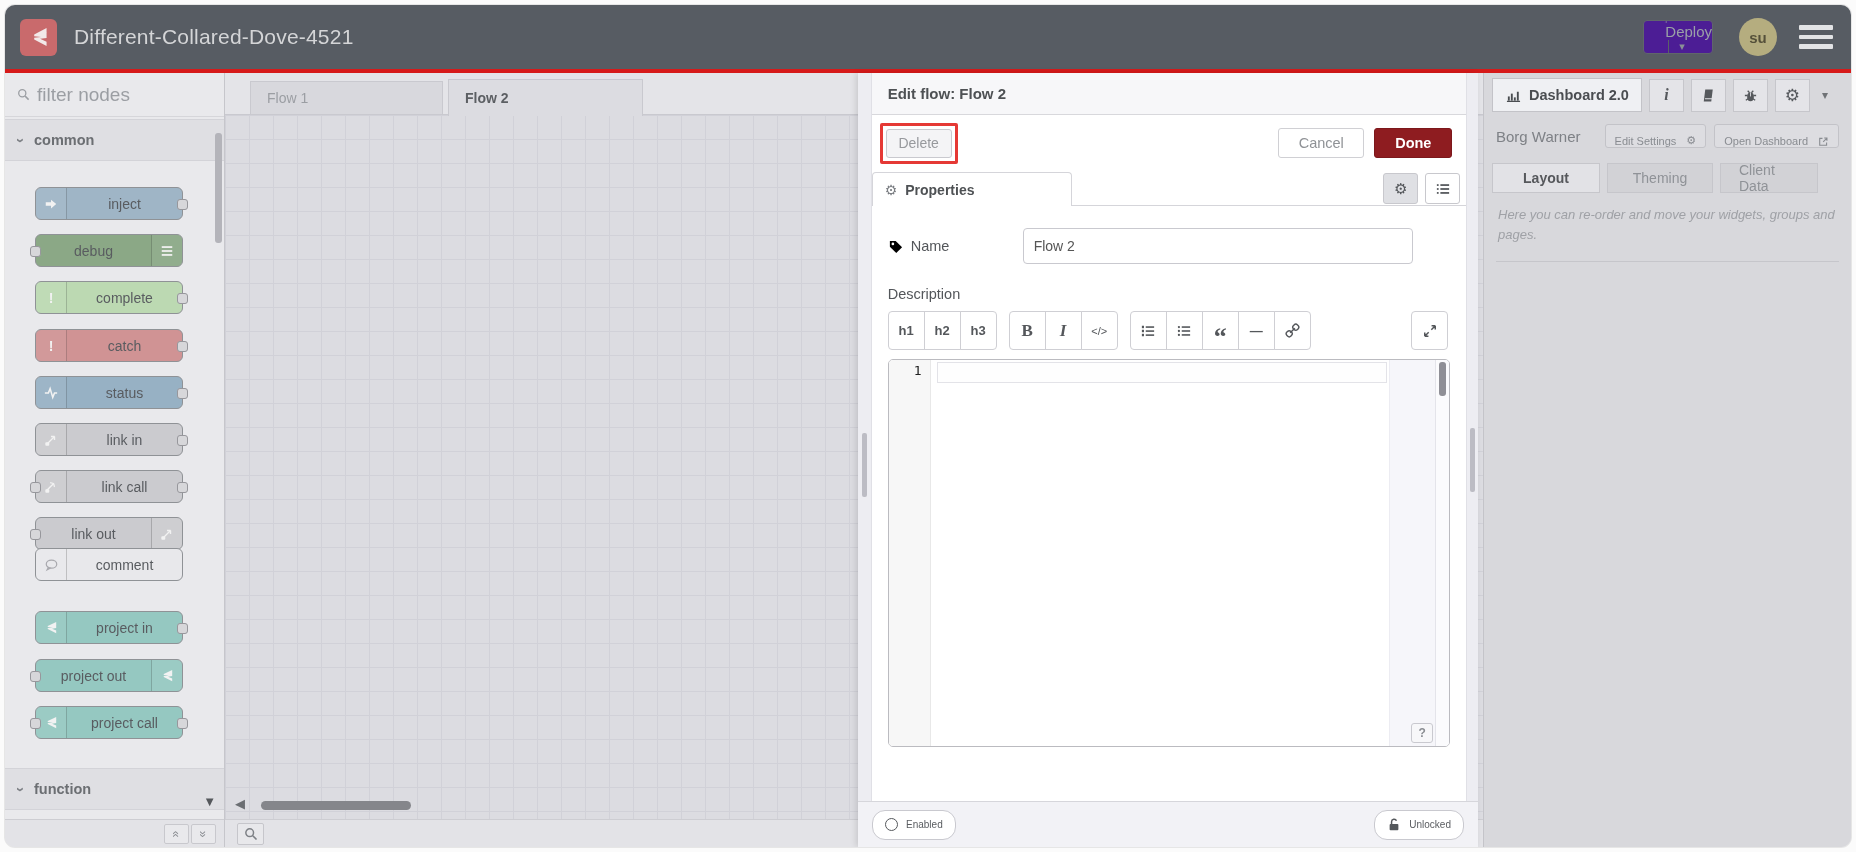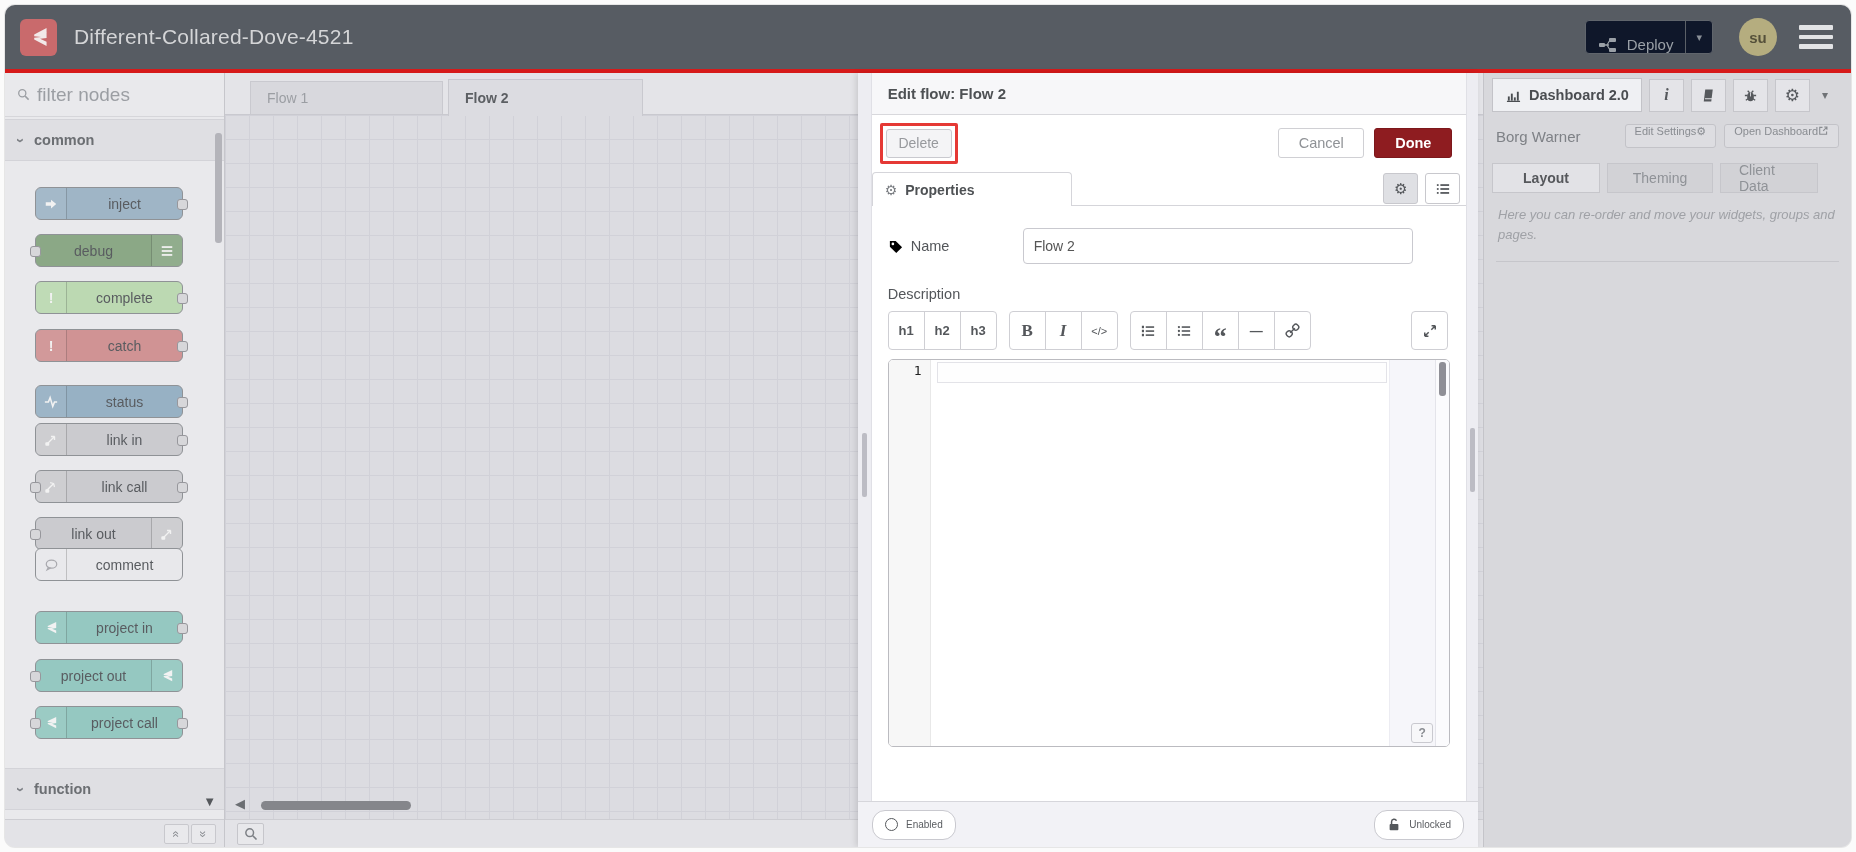--- a/index.html
+++ b/index.html
@@ -5,21 +5,21 @@
   * { margin:0; padding:0; box-sizing:border-box; }
   html,body { width:1856px; height:852px; background:#fbfbfb; font-family:"Liberation Sans",sans-serif; overflow:hidden; }
   #app { position:absolute; left:5px; top:5px; width:1846px; height:842px; border-radius:10px; overflow:hidden; background:#dcdce1; box-shadow:0 0 0 1px #e6e6e6; }
 
   
   #header { position:absolute; left:0; top:0; right:0; height:64px; background:#575c63; display:flex; align-items:center; }
   #redline { position:absolute; left:0; top:64px; right:0; height:4px; background:#d61a1a; }
   .logo { width:37px; height:37px; margin-left:15px; border-radius:6px; background:#c96a6c; display:flex; align-items:center; justify-content:center; }
   #app-title { color:#d4d5d7; font-size:21px; margin-left:17px; letter-spacing:.2px; }
   #header-right { margin-left:auto; display:flex; align-items:center; margin-right:18px; }
-  #deploy-btn { display:flex; align-items:flex-end; height:34px; background:#0f172a; border:1px solid #60656c; border-radius:4px; padding:0 0 0 12px; color:#9aa0a7; font-size:15px; }
+  #deploy-btn { display:flex; align-items:flex-start; height:34px; background:#4c1d95; border:1px solid #60656c; border-radius:4px; padding:0 0 0 12px; color:#9aa0a7; font-size:15px;flex-direction:column; }
   #deploy-btn .dep-caret { border-left:1px solid #5b6067; margin-left:12px; padding:0 10px; font-size:11px; color:#8a9097; height:100%; display:flex; align-items:center; }
   #avatar { width:38px; height:38px; border-radius:50%; background:#b5ad7f; color:#55503a; font-weight:bold; font-size:15px; display:flex; align-items:center; justify-content:center; margin-left:26px; }
   #hamburger { margin-left:22px; width:34px; display:flex; flex-direction:column; gap:5px; cursor:pointer; }
   #hamburger span { height:4.5px; background:#e2e3e5; border-radius:1px; }
 
   
   #main { position:absolute; left:0; top:68px; right:0; bottom:0; }
 
   
   #palette { position:absolute; left:0; top:0; bottom:0; width:220px; background:#e9e9ec; border-right:1px solid #c6c6cb; }
@@ -105,21 +105,21 @@
 
   
   #sidebar { position:absolute; right:0; top:0; bottom:0; width:368px; background:#d8d8dc; border-left:1px solid #c4c4c9; }
   #sb-tabrow { height:44px; display:flex; align-items:center; padding:0 8px; position:relative; }
   #dash-tab { height:34px; background:#eff0f3; border:1px solid #c3c3c8; display:flex; align-items:center; gap:7px; padding:0 12px; font-weight:bold; color:#4a4d51; font-size:14.5px; }
   .sb-icon-btn { width:35px; height:33px; border:1px solid #c6c6cb; background:#e4e4e8; margin-left:7px; display:flex; align-items:center; justify-content:center; color:#56595d; }
   #sb-caret { margin-left:12px; color:#6f7control; color:#6f7276; font-size:12px; }
   .serif-i { font-family:"Liberation Serif",serif; font-weight:bold; font-size:16px; font-style:italic; }
   #sb-project-row { height:38px; display:flex; align-items:center; padding:0 12px; gap:8px; }
   #project-name { font-size:15px; color:#7e8186; flex:1; }
-  .sb-mini-btn { height:24px; border:1px solid #c3c3c8; background:#dddde1; border-radius:3px; color:#898c91; font-size:11px; display:flex; align-items:flex-start; gap:0; padding:0 9px; }
+  .sb-mini-btn { height:24px; border:1px solid #c3c3c8; background:#dddde1; border-radius:3px; color:#898c91; font-size:11px; display:flex; align-items:flex-end; gap:10px; padding:0 9px; }
   #sb-tabs { display:flex; gap:7px; padding:8px 8px 0 8px; }
   .sb-tab { height:30px; border:1px solid #c6c6cb; display:flex; align-items:center; justify-content:center; font-size:14px; padding:0 18px; }
   .sb-tab.active { background:#e2e2e6; color:#56585c; font-weight:bold; }
   .sb-tab.inactive { background:#d2d2d6; color:#8f9297; }
   #pages-row { display:flex; align-items:center; margin:20px 12px 0 12px; }
   #pages-heading { font-weight:bold; font-size:15px; color:#515458; flex:1; }
   .pg-btn { height:26px; border:1px solid #c3c3c8; background:#d9d9dd; border-radius:3px; color:#7b7e83; font-size:12px; display:flex; align-items:center; justify-content:center; margin-left:6px; padding:0 8px; }
   .pg-btn.sq { width:25px; padding:0; }
   #pages-help { margin:12px 14px 0 14px; font-style:italic; color:#9fa1a6; font-size:13px; line-height:1.55; }
   #pages-divider { margin:16px 12px 0 12px; border-bottom:1px solid #c6c6cb; }
@@ -206,21 +206,21 @@
         <span class="plabel">complete</span>
         <span class="port pr"></span>
       </div>
 
       <div class="pnode" style="top: 256px; background-color: rgb(208, 147, 148);">
         <span class="picon ileft">!</span>
         <span class="plabel">catch</span>
         <span class="port pr"></span>
       </div>
 
-      <div class="pnode" style="top: 312px; background-color: rgb(151, 177, 196);">
+      <div class="pnode" style="top: 303px; background-color: rgb(151, 177, 196);">
         <span class="picon ileft">
             <svg width="16" height="14" viewBox="0 0 16 16">
               <path d="M1 8h4l2-5 3 10 2-5h3" stroke="#f2f2f2" stroke-width="1.8" fill="none"></path>
             </svg>
           </span>
         <span class="plabel">status</span>
         <span class="port pr"></span>
       </div>
 
       <div class="pnode" style="top: 350px; background-color: rgb(203, 203, 207);">

